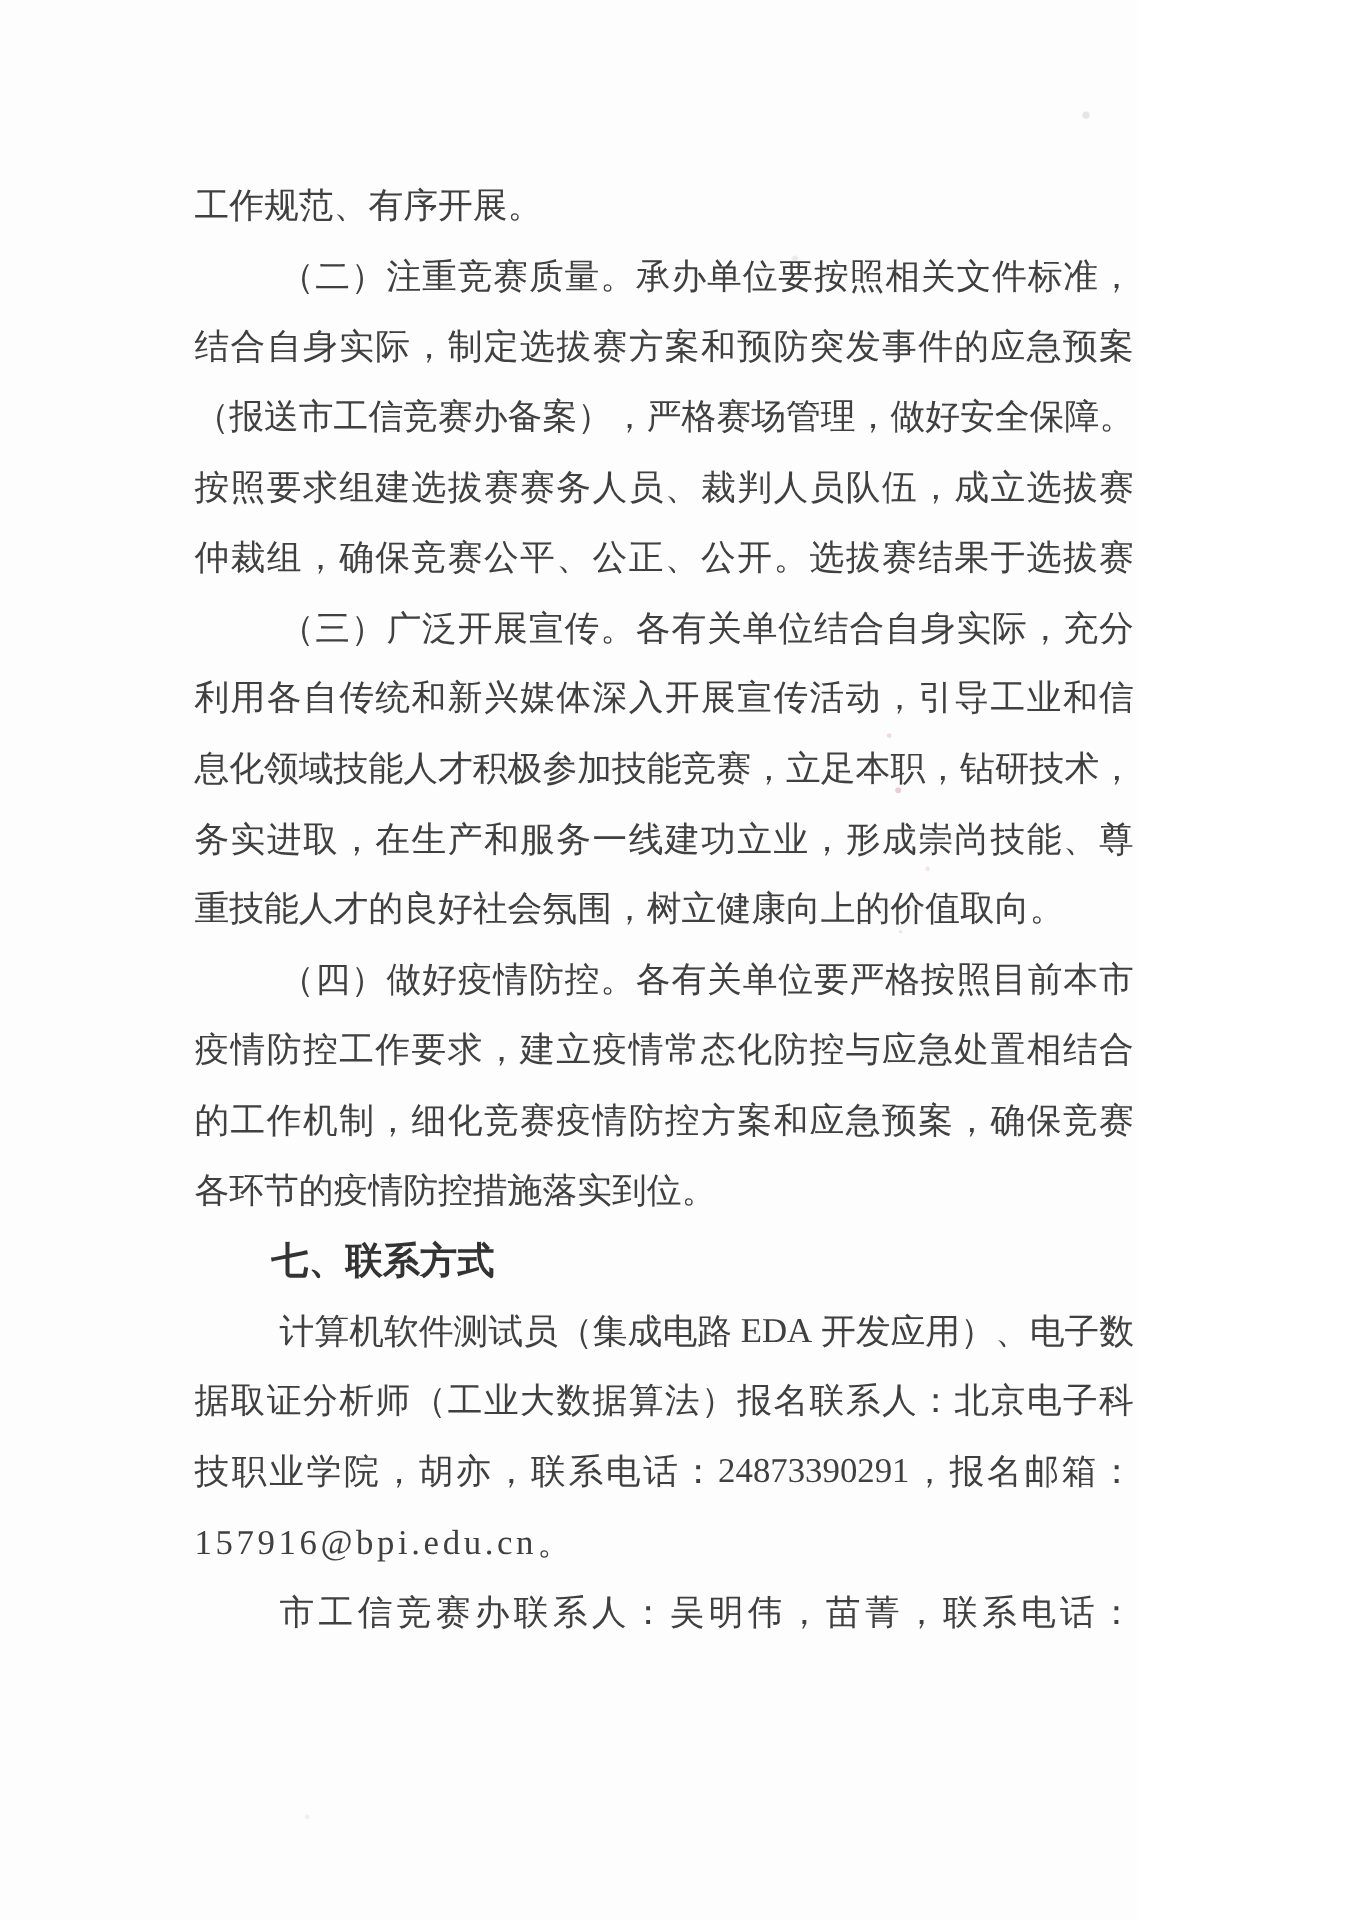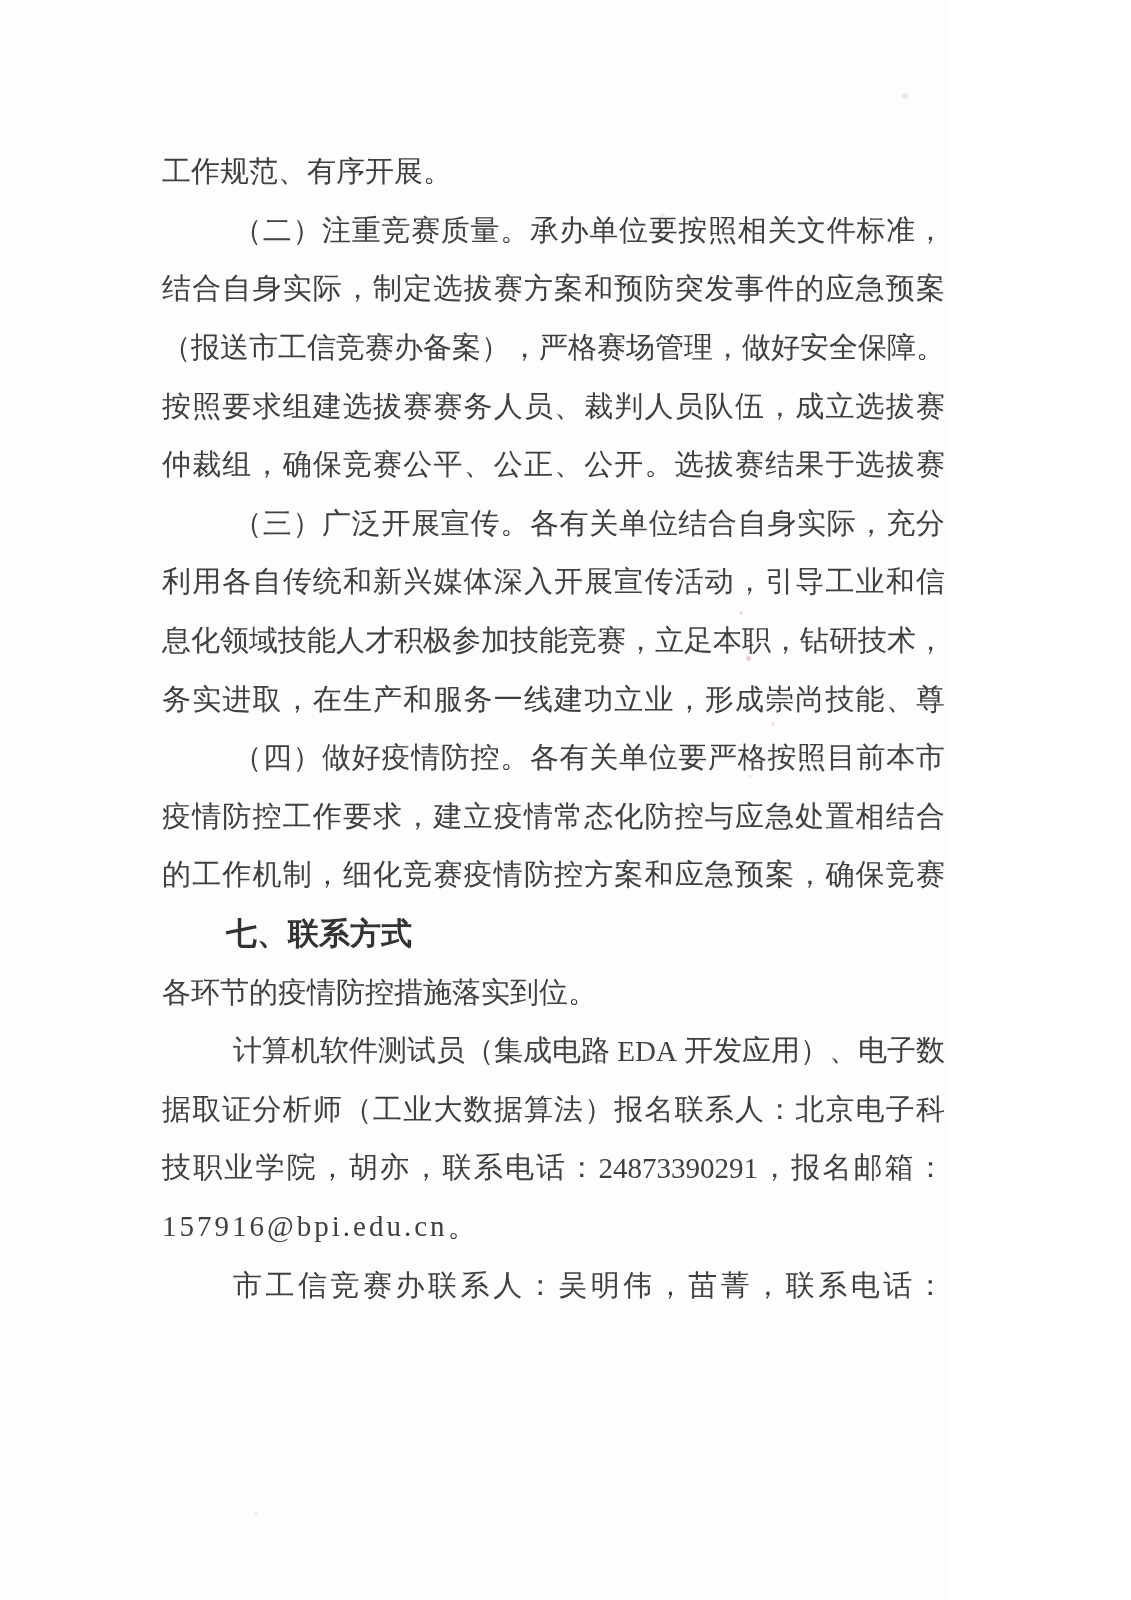--- a/index.html
+++ b/index.html
@@ -49,25 +49,26 @@
       <div class="line">工作规范、有序开展。</div>
       <div class="line j ind"><span>（</span><span>二</span><span>）</span><span>注</span><span>重</span><span>竞</span><span>赛</span><span>质</span><span>量</span><span>。</span><span>承</span><span>办</span><span>单</span><span>位</span><span>要</span><span>按</span><span>照</span><span>相</span><span>关</span><span>文</span><span>件</span><span>标</span><span>准</span><span>，</span></div>
       <div class="line j"><span>结</span><span>合</span><span>自</span><span>身</span><span>实</span><span>际</span><span>，</span><span>制</span><span>定</span><span>选</span><span>拔</span><span>赛</span><span>方</span><span>案</span><span>和</span><span>预</span><span>防</span><span>突</span><span>发</span><span>事</span><span>件</span><span>的</span><span>应</span><span>急</span><span>预</span><span>案</span></div>
       <div class="line j"><span>（</span><span>报</span><span>送</span><span>市</span><span>工</span><span>信</span><span>竞</span><span>赛</span><span>办</span><span>备</span><span>案</span><span>）</span><span>，</span><span>严</span><span>格</span><span>赛</span><span>场</span><span>管</span><span>理</span><span>，</span><span>做</span><span>好</span><span>安</span><span>全</span><span>保</span><span>障</span><span>。</span></div>
       <div class="line j"><span>按</span><span>照</span><span>要</span><span>求</span><span>组</span><span>建</span><span>选</span><span>拔</span><span>赛</span><span>赛</span><span>务</span><span>人</span><span>员</span><span>、</span><span>裁</span><span>判</span><span>人</span><span>员</span><span>队</span><span>伍</span><span>，</span><span>成</span><span>立</span><span>选</span><span>拔</span><span>赛</span></div>
       <div class="line j"><span>仲</span><span>裁</span><span>组</span><span>，</span><span>确</span><span>保</span><span>竞</span><span>赛</span><span>公</span><span>平</span><span>、</span><span>公</span><span>正</span><span>、</span><span>公</span><span>开</span><span>。</span><span>选</span><span>拔</span><span>赛</span><span>结</span><span>果</span><span>于</span><span>选</span><span>拔</span><span>赛</span></div>
       <div class="line j ind"><span>（</span><span>三</span><span>）</span><span>广</span><span>泛</span><span>开</span><span>展</span><span>宣</span><span>传</span><span>。</span><span>各</span><span>有</span><span>关</span><span>单</span><span>位</span><span>结</span><span>合</span><span>自</span><span>身</span><span>实</span><span>际</span><span>，</span><span>充</span><span>分</span></div>
       <div class="line j"><span>利</span><span>用</span><span>各</span><span>自</span><span>传</span><span>统</span><span>和</span><span>新</span><span>兴</span><span>媒</span><span>体</span><span>深</span><span>入</span><span>开</span><span>展</span><span>宣</span><span>传</span><span>活</span><span>动</span><span>，</span><span>引</span><span>导</span><span>工</span><span>业</span><span>和</span><span>信</span></div>
       <div class="line j"><span>息</span><span>化</span><span>领</span><span>域</span><span>技</span><span>能</span><span>人</span><span>才</span><span>积</span><span>极</span><span>参</span><span>加</span><span>技</span><span>能</span><span>竞</span><span>赛</span><span>，</span><span>立</span><span>足</span><span>本</span><span>职</span><span>，</span><span>钻</span><span>研</span><span>技</span><span>术</span><span>，</span></div>
       <div class="line j"><span>务</span><span>实</span><span>进</span><span>取</span><span>，</span><span>在</span><span>生</span><span>产</span><span>和</span><span>服</span><span>务</span><span>一</span><span>线</span><span>建</span><span>功</span><span>立</span><span>业</span><span>，</span><span>形</span><span>成</span><span>崇</span><span>尚</span><span>技</span><span>能</span><span>、</span><span>尊</span></div>
+      <div class="line">重技能人才的良好社会氛围，树立健康向上的价值取向。</div>
       <div class="line j ind"><span>（</span><span>四</span><span>）</span><span>做</span><span>好</span><span>疫</span><span>情</span><span>防</span><span>控</span><span>。</span><span>各</span><span>有</span><span>关</span><span>单</span><span>位</span><span>要</span><span>严</span><span>格</span><span>按</span><span>照</span><span>目</span><span>前</span><span>本</span><span>市</span></div>
       <div class="line j"><span>疫</span><span>情</span><span>防</span><span>控</span><span>工</span><span>作</span><span>要</span><span>求</span><span>，</span><span>建</span><span>立</span><span>疫</span><span>情</span><span>常</span><span>态</span><span>化</span><span>防</span><span>控</span><span>与</span><span>应</span><span>急</span><span>处</span><span>置</span><span>相</span><span>结</span><span>合</span></div>
       <div class="line j"><span>的</span><span>工</span><span>作</span><span>机</span><span>制</span><span>，</span><span>细</span><span>化</span><span>竞</span><span>赛</span><span>疫</span><span>情</span><span>防</span><span>控</span><span>方</span><span>案</span><span>和</span><span>应</span><span>急</span><span>预</span><span>案</span><span>，</span><span>确</span><span>保</span><span>竞</span><span>赛</span></div>
+      <div class="line">各环节的疫情防控措施落实到位。</div>
       <div class="line heading">七、联系方式</div>
-      <div class="line">各环节的疫情防控措施落实到位。</div>
       <div class="line j ind"><span>计</span><span>算</span><span>机</span><span>软</span><span>件</span><span>测</span><span>试</span><span>员</span><span>（</span><span>集</span><span>成</span><span>电</span><span>路</span><span>&nbsp;EDA&nbsp;</span><span>开</span><span>发</span><span>应</span><span>用</span><span>）</span><span>、</span><span>电</span><span>子</span><span>数</span></div>
       <div class="line j"><span>据</span><span>取</span><span>证</span><span>分</span><span>析</span><span>师</span><span>（</span><span>工</span><span>业</span><span>大</span><span>数</span><span>据</span><span>算</span><span>法</span><span>）</span><span>报</span><span>名</span><span>联</span><span>系</span><span>人</span><span>：</span><span>北</span><span>京</span><span>电</span><span>子</span><span>科</span></div>
       <div class="line j"><span>技</span><span>职</span><span>业</span><span>学</span><span>院</span><span>，</span><span>胡</span><span>亦</span><span>，</span><span>联</span><span>系</span><span>电</span><span>话</span><span>：</span><span>24873390291</span><span>，</span><span>报</span><span>名</span><span>邮</span><span>箱</span><span>：</span></div>
       <div class="line tracking">157916@bpi.edu.cn。</div>
       <div class="line j ind"><span>市</span><span>工</span><span>信</span><span>竞</span><span>赛</span><span>办</span><span>联</span><span>系</span><span>人</span><span>：</span><span>吴</span><span>明</span><span>伟</span><span>，</span><span>苗</span><span>菁</span><span>，</span><span>联</span><span>系</span><span>电</span><span>话</span><span>：</span></div>
     </div>
 <div class="speck" style="left: 746px; top: 656px; width: 5px; height: 5px; background: rgb(212, 147, 160); opacity: 0.45;"></div>
     <div class="speck" style="left: 739px; top: 611px; width: 4px; height: 4px; background: rgb(219, 168, 178); opacity: 0.4;"></div>
     <div class="speck" style="left: 771px; top: 722px; width: 4px; height: 4px; background: rgb(227, 184, 192); opacity: 0.35;"></div>
     <div class="speck" style="left: 749px; top: 775px; width: 3px; height: 3px; background: rgb(219, 168, 178); opacity: 0.3;"></div>

